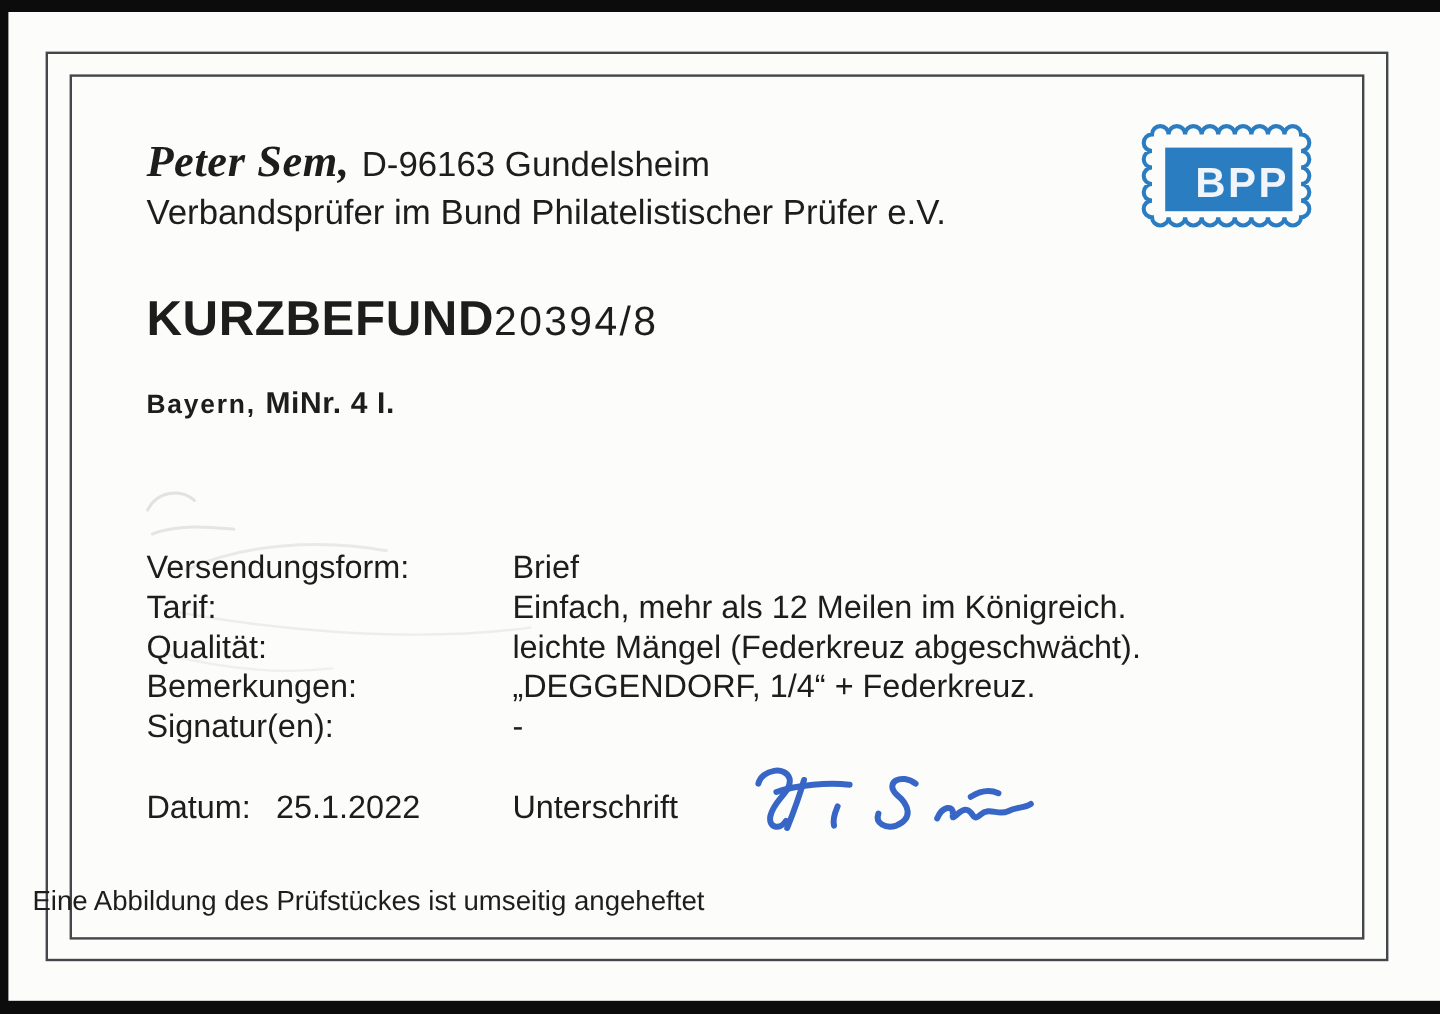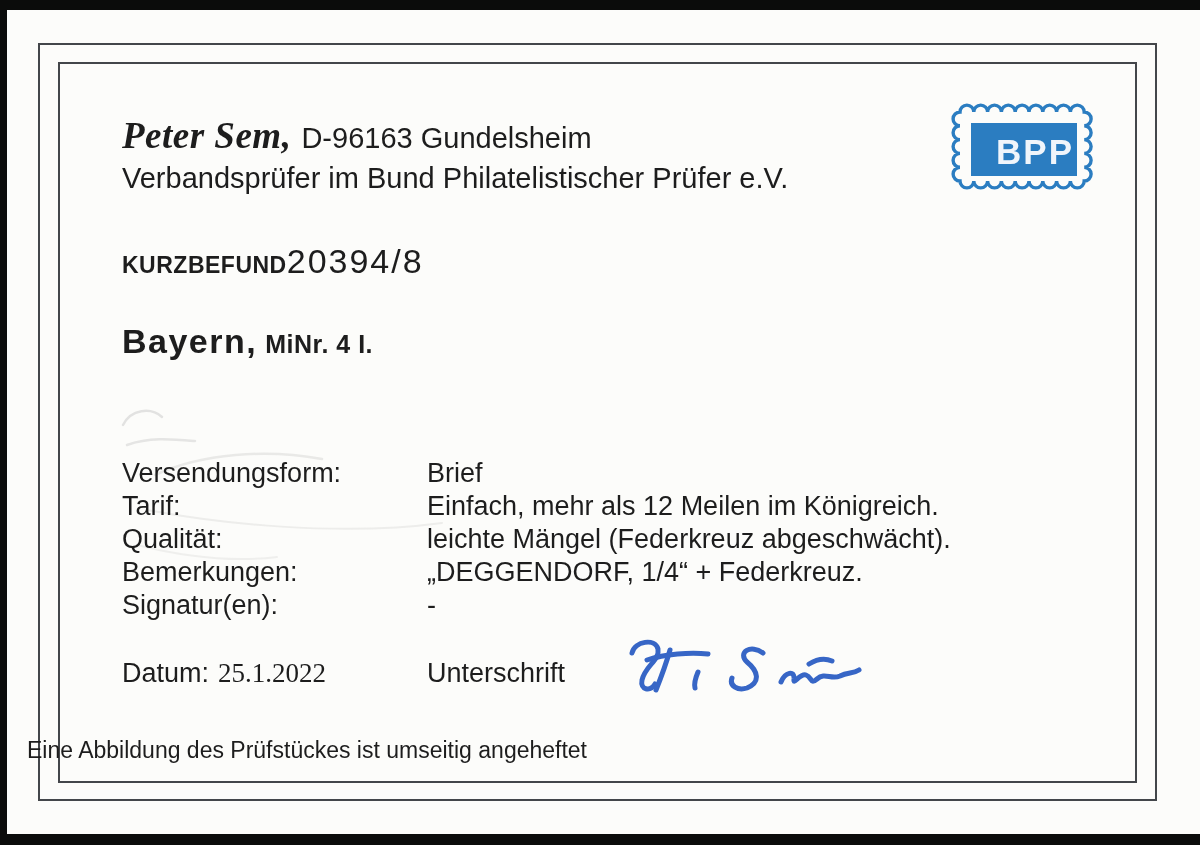--- a/index.html
+++ b/index.html
@@ -40,37 +40,37 @@
     font-family: "Liberation Serif", "DejaVu Serif", serif;
     font-weight: bold; font-style: italic;
     font-size: 37px; letter-spacing: 0.5px;
   }
   .examiner-loc { font-size: 29px; margin-left: 10px; }
   .header-line2 { position: absolute; left: 115px; top: 152px; font-size: 29px; white-space: nowrap; }
 
   .bpp-logo { position: absolute; left: 941px; top: 88px; }
 
   .doc-line { position: absolute; left: 115px; top: 232px; white-space: nowrap; }
-  .doc-type { font-size: 23px; font-weight: bold; letter-spacing: 0.5px; }
+  .doc-type { font-size: 41px; font-weight: bold; letter-spacing: 0.5px; }
   .doc-number { font-size: 34px; letter-spacing: 2px; }
 
   .subject-line { position: absolute; left: 115px; top: 312px; white-space: nowrap; }
-  .region { font-size: 34px; font-weight: bold; letter-spacing: 1.5px; }
+  .region { font-size: 22px; font-weight: bold; letter-spacing: 1.5px; }
   .catalog { font-size: 25px; font-weight: bold; margin-left: 8px; letter-spacing: 0.5px; }
 
   .statement { position: absolute; left: 115px; top: 385px; font-size: 27px; font-weight: bold; white-space: nowrap; }
 
   .fields { position: absolute; left: 115px; top: 447px; }
   .field-row { display: flex; height: 33px; line-height: 33px; font-size: 27px; white-space: nowrap; }
   .field-label { width: 305px; flex: 0 0 305px; }
   .field-value { }
 
   .date-row { position: absolute; left: 115px; top: 648px; font-size: 27px; white-space: nowrap; }
   .date-label { }
-  .date-value { margin-left: 9px; font-family: Liberation Serif, serif; }
+  .date-value { margin-left: 21px; }
   .signature-label { position: absolute; left: 305px; top: 0; }
   .signature-svg { position: absolute; left: 588px; top: 610px; }
 
   .footer {
     position: absolute;
     left: 20px; top: 727px; width: 1110px;
     text-align: left; font-size: 23px; white-space: nowrap;
   }
 </style>
 </head>

